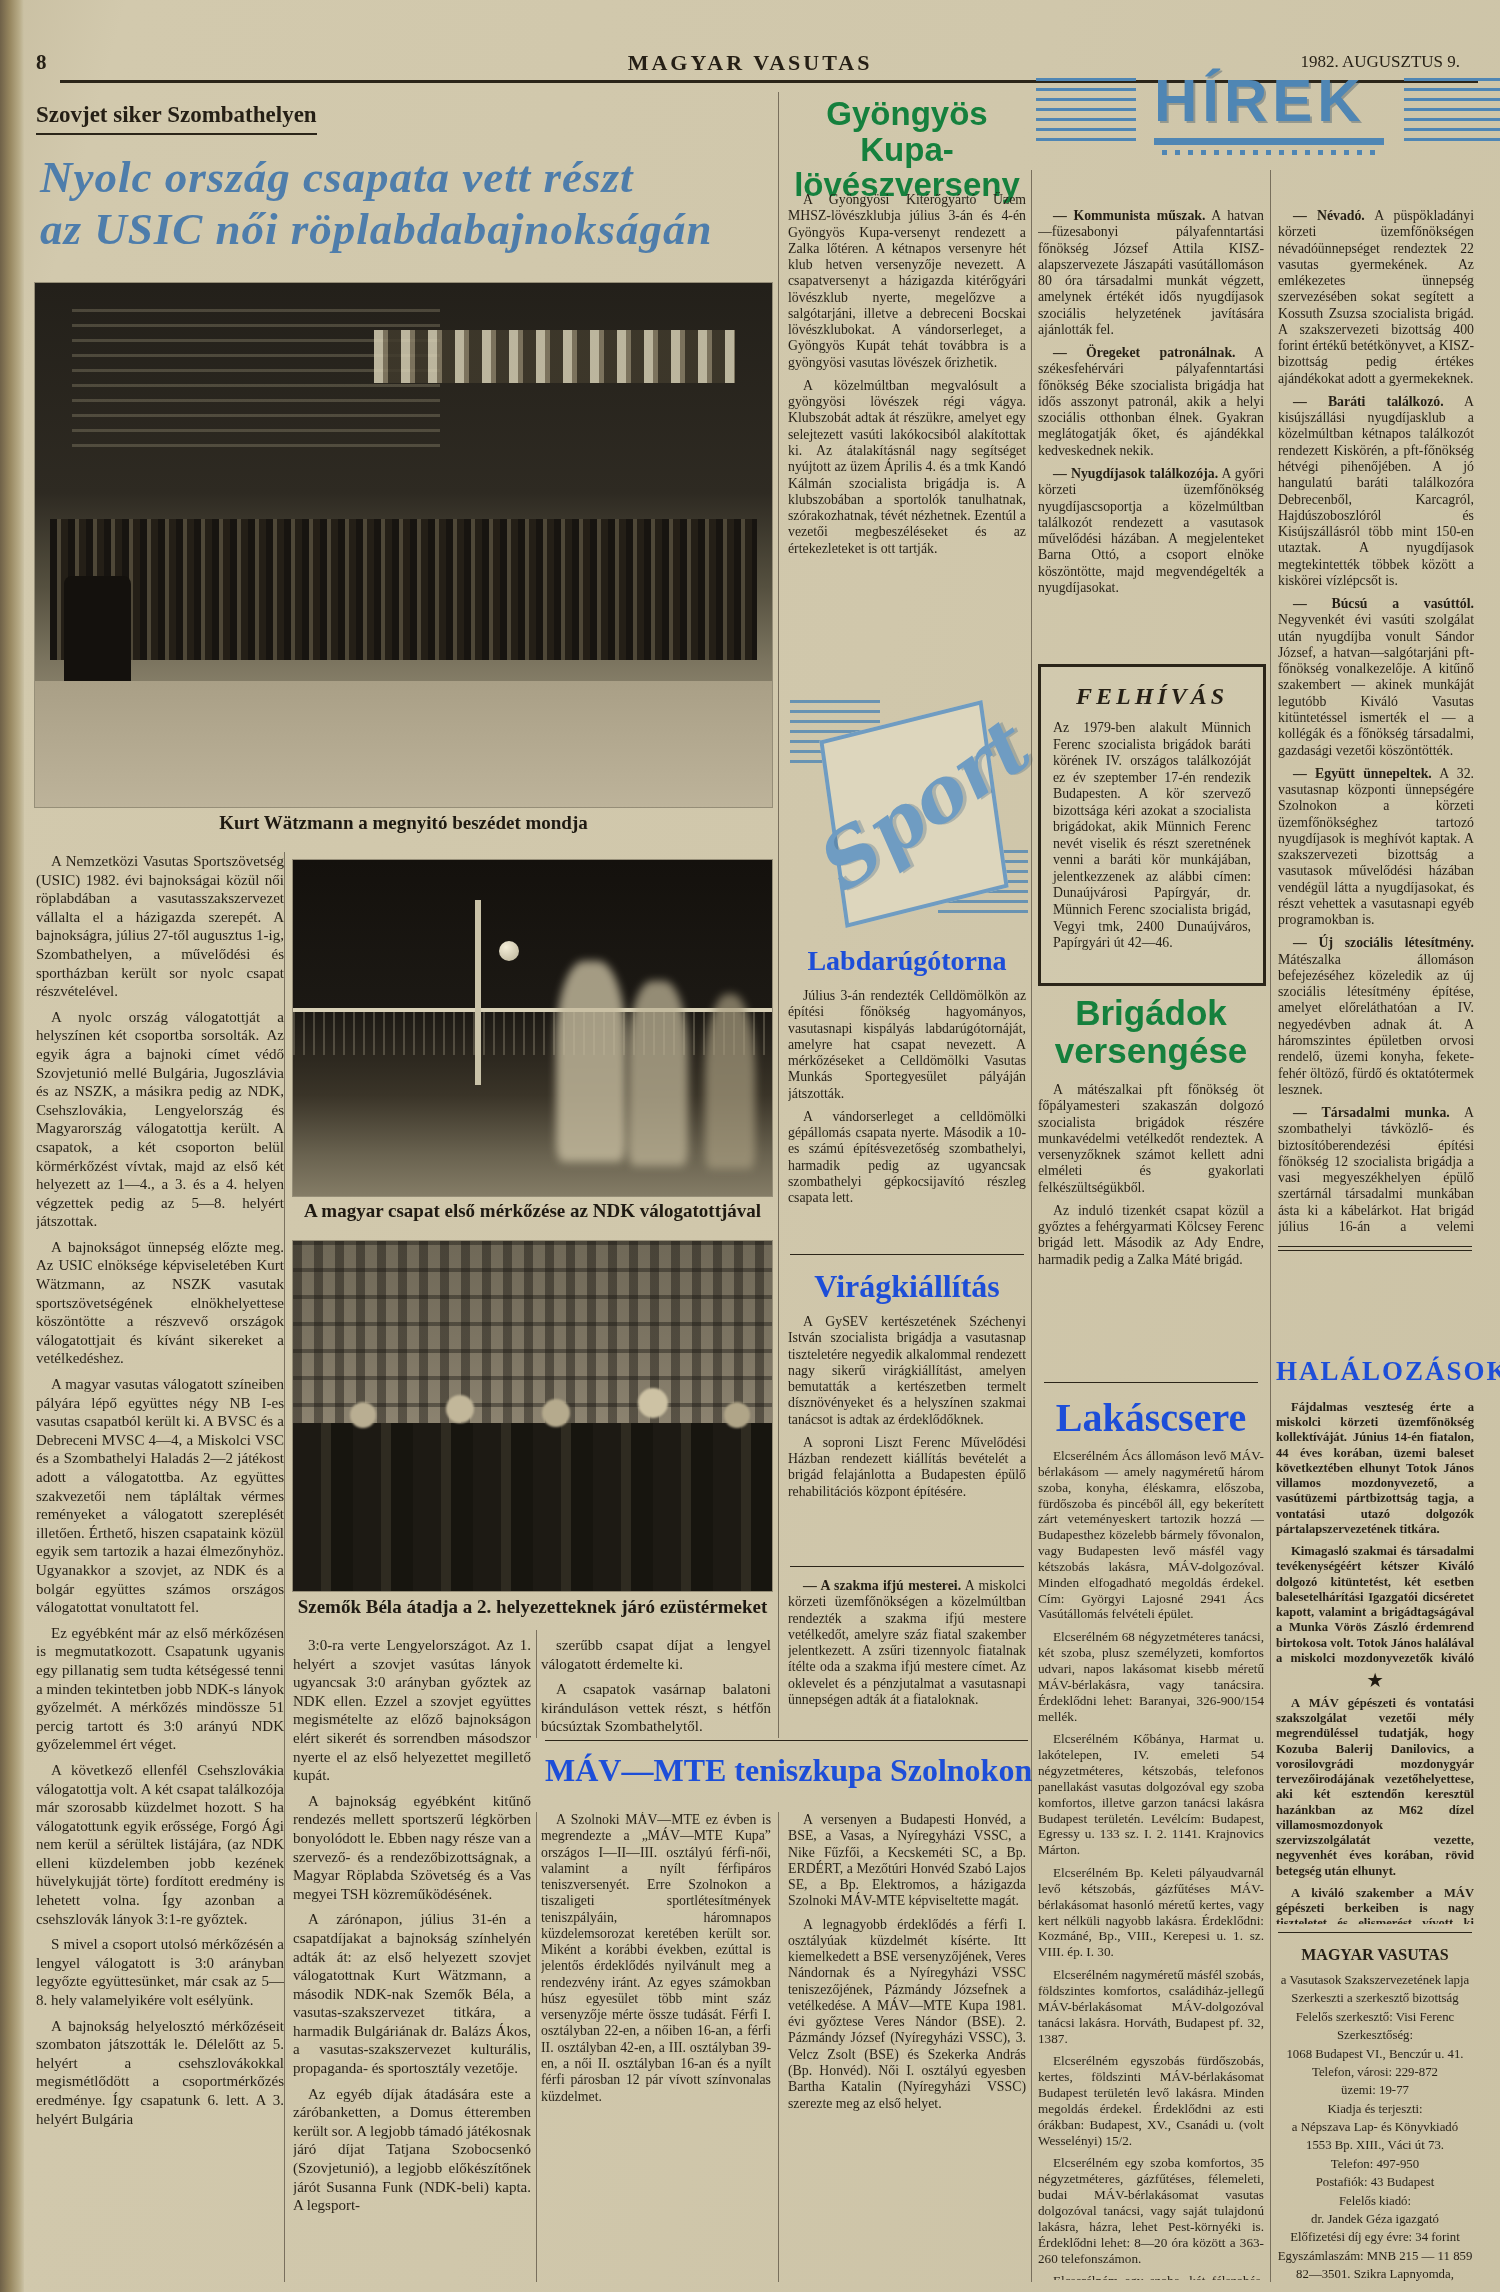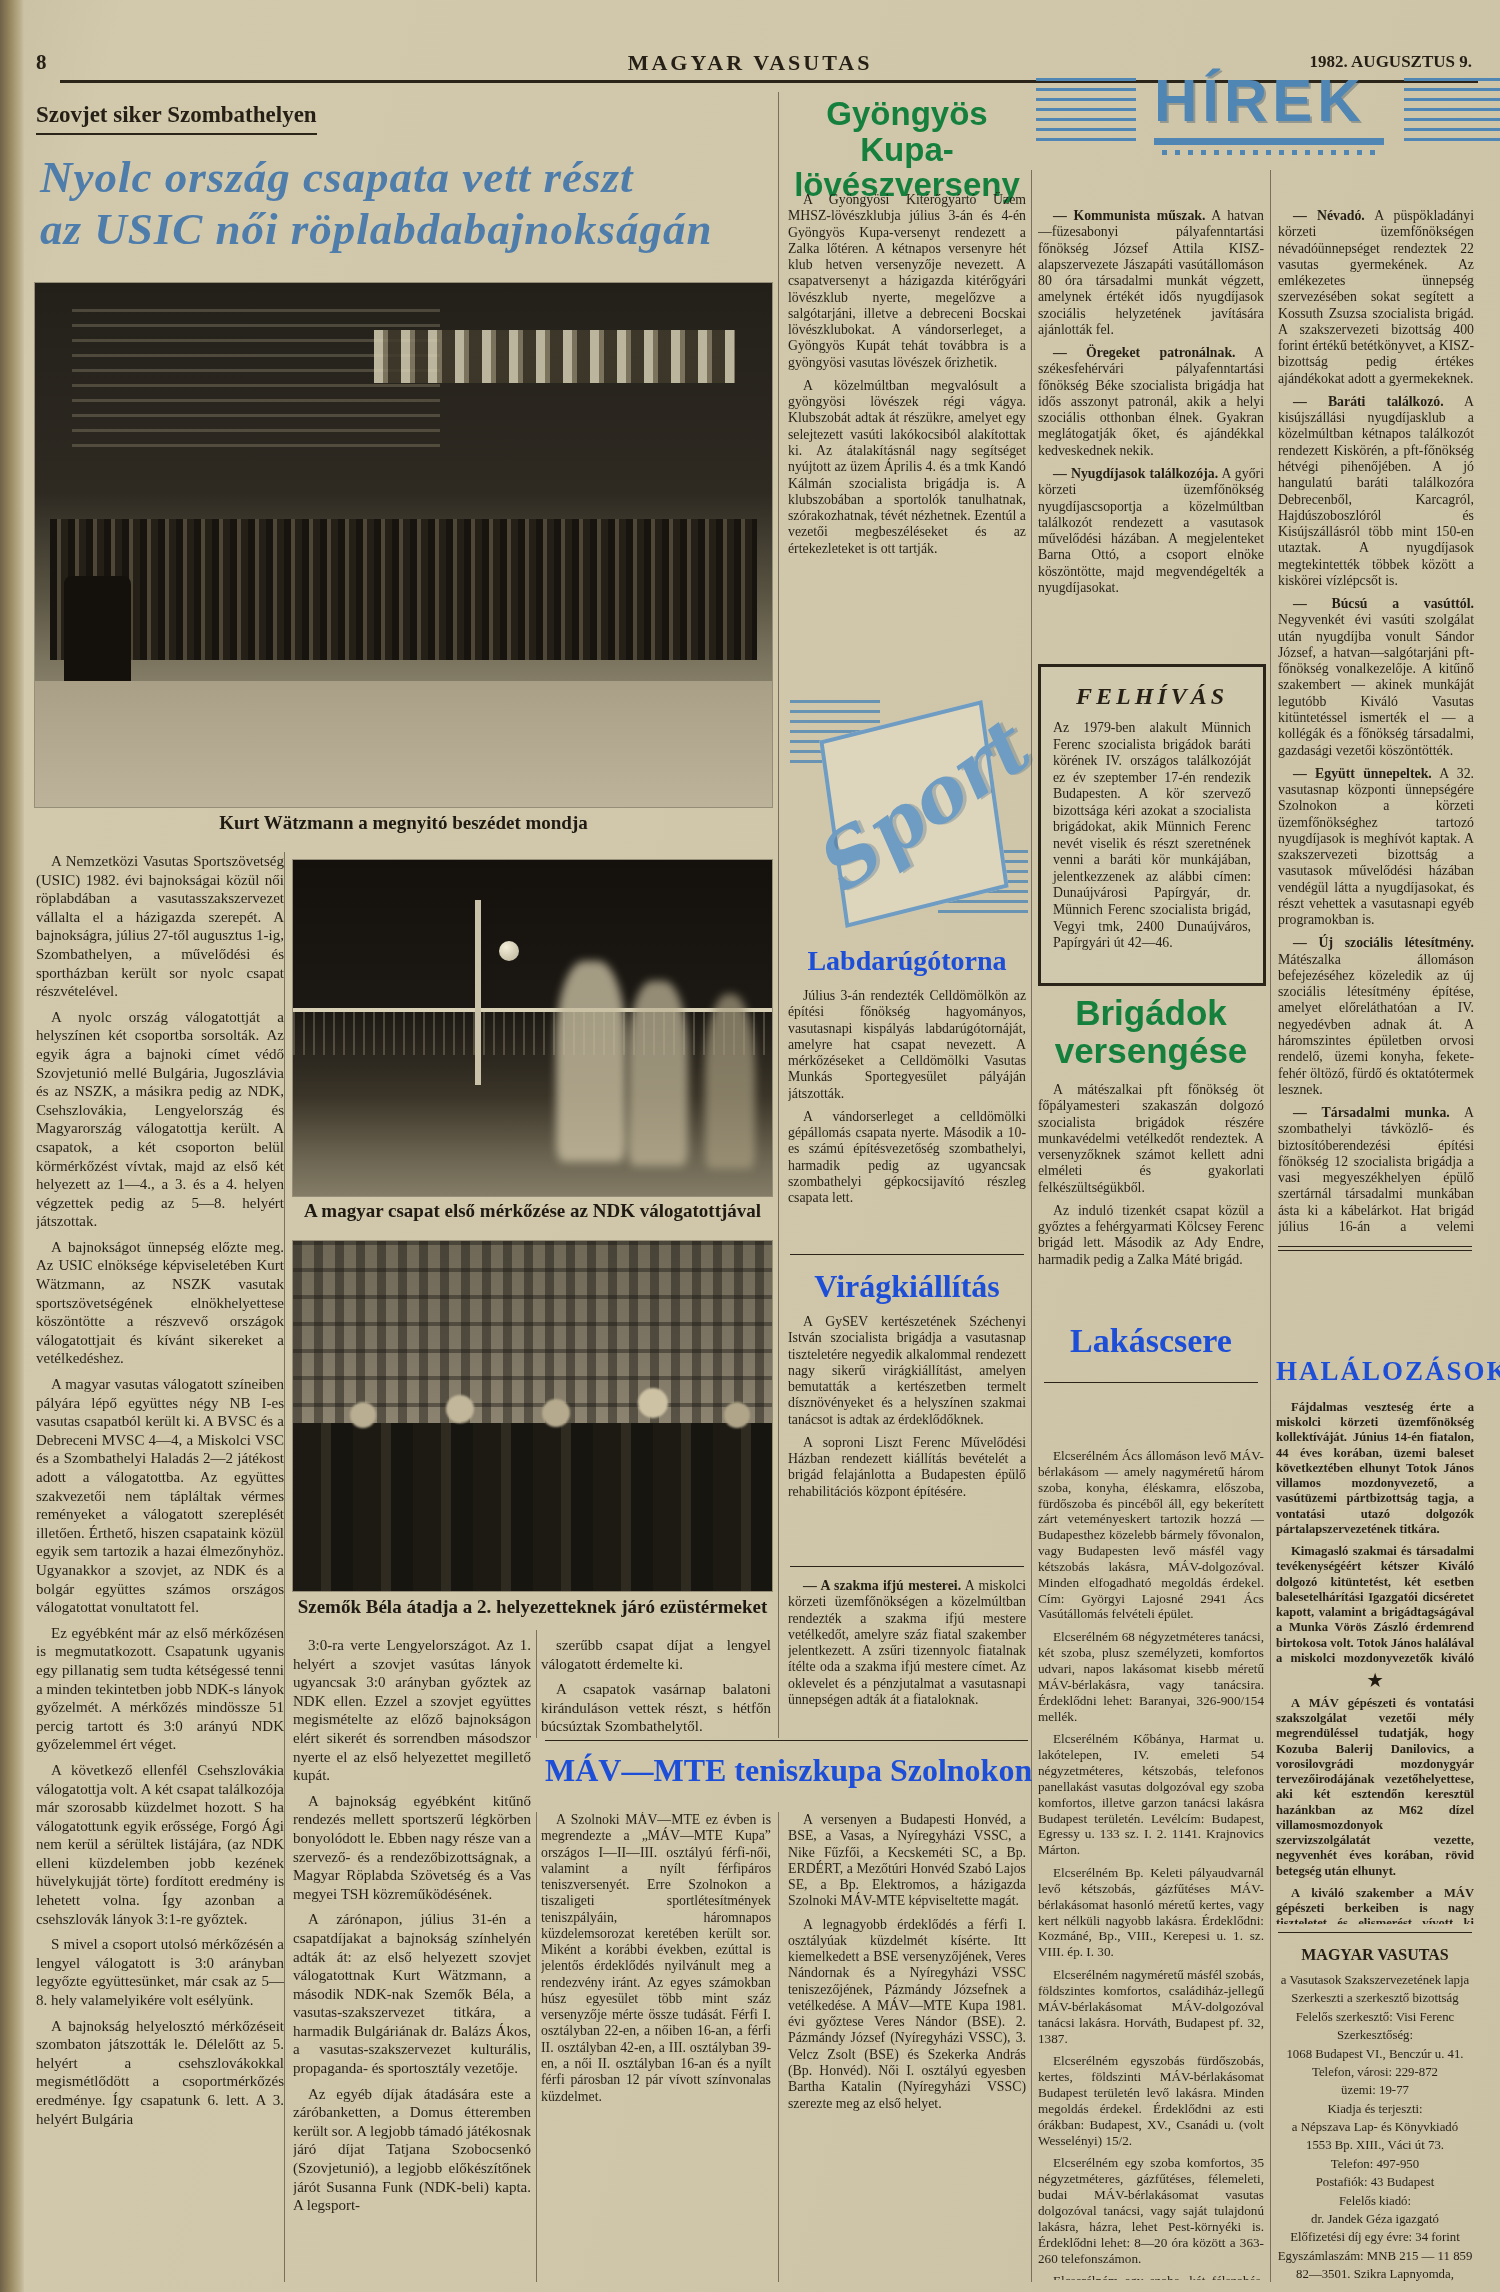--- a/index.html
+++ b/index.html
@@ -33,21 +33,21 @@
   .star-sep{position:absolute;text-align:center;font-size:17px;font-weight:bold;color:#201a11}
 </style>
 </head>
 <body>
 
 <div>
   <div class="spine"></div>
 
   <div class="abs" style="left:36px;top:50px;font-size:21px;font-weight:bold">8</div>
   <div class="abs" style="left:0;top:50px;width:1500px;text-align:center;font-size:22px;font-weight:bold;letter-spacing:3px">MAGYAR VASUTAS</div>
-  <div class="abs" style="right:28px;top:52px;font-size:17px;font-weight:bold">1982. AUGUSZTUS 9.</div>
+  <div class="abs" style="right:40px;top:52px;font-size:17px;font-weight:normal">1982. AUGUSZTUS 9.</div>
   <div class="rule-h" style="left:60px;top:80px;width:1418px;height:3px"></div>
 
   <div class="kicker" style="left:36px;top:102px">Szovjet siker Szombathelyen</div>
   <div class="headline" style="left:40px;top:152px;width:720px">
     <div>Nyolc ország csapata vett részt</div>
     <div>az USIC női röplabdabajnokságán</div>
   </div>
 
   <div class="photo" style="left:35px;top:283px;width:737px;height:524px;background:linear-gradient(180deg,#23201a 0%,#2e2a22 40%,#55503f 58%,#7b745f 72%,#9a9179 86%,#aaa189 100%)">
     <div class="ph" style="left:5%;top:5%;width:50%;height:28%;background:repeating-linear-gradient(180deg,rgba(195,186,152,.25) 0 3px,rgba(0,0,0,0) 3px 15px)"></div>
@@ -169,21 +169,21 @@
   <div class="abs sans-title" style="left:1038px;top:994px;width:226px;font-size:35px">
     <div>Brigádok</div>
     <div>versengése</div>
   </div>
   <div class="col small" style="left:1038px;top:1082px;width:226px;height:294px">
     <p>A mátészalkai pft főnökség öt főpályamesteri szakaszán dolgozó szocialista brigádok részére munkavédelmi vetélkedőt rendeztek. A versenyzőknek számot kellett adni elméleti és gyakorlati felkészültségükből.</p>
     <p>Az induló tizenkét csapat közül a győztes a fehérgyarmati Kölcsey Ferenc brigád lett. Második az Ady Endre, harmadik pedig a Zalka Máté brigád.</p>
   </div>
   <div class="rule-h" style="left:1044px;top:1382px;width:214px;height:1px"></div>
 
-  <div class="serif-title" style="left:1038px;top:1322px;width:226px;font-size:34px">Lakáscsere</div>
+  <div class="serif-title" style="left:1038px;top:1394px;width:226px;font-size:40px">Lakáscsere</div>
   <div class="col ads" style="left:1038px;top:1448px;width:226px;height:832px">
     <p>Elcserélném Ács állomáson levő MÁV-bérlakásom — amely nagyméretű három szoba, konyha, éléskamra, előszoba, fürdőszoba és pincéből áll, egy bekerített zárt veteményeskert tartozik hozzá — Budapesthez közelebb bármely fővonalon, vagy Budapesten levő másfél vagy kétszobás lakásra, MÁV-dolgozóval. Minden elfogadható megoldás érdekel. Cím: Györgyi Lajosné 2941 Ács Vasútállomás felvételi épület.</p>
     <p>Elcserélném 68 négyzetméteres tanácsi, két szoba, plusz személyzeti, komfortos udvari, napos lakásomat kisebb méretű MÁV-bérlakásra, vagy tanácsira. Érdeklődni lehet: Baranyai, 326-900/154 mellék.</p>
     <p>Elcserélném Kőbánya, Harmat u. lakótelepen, IV. emeleti 54 négyzetméteres, kétszobás, telefonos panellakást vasutas dolgozóval egy szoba komfortos, illetve garzon tanácsi lakásra Budapest területén. Levélcím: Budapest, Egressy u. 133 sz. I. 2. 1141. Krajnovics Márton.</p>
     <p>Elcserélném Bp. Keleti pályaudvarnál levő kétszobás, gázfűtéses MÁV-bérlakásomat hasonló méretű kertes, vagy kert nélküli nagyobb lakásra. Érdeklődni: Kozmáné, Bp., VIII., Kerepesi u. 1. sz. VIII. ép. I. 30.</p>
     <p>Elcserélném nagyméretű másfél szobás, földszintes komfortos, családiház-jellegű MÁV-bérlakásomat MÁV-dolgozóval tanácsi lakásra. Horváth, Budapest pf. 32, 1387.</p>
     <p>Elcserélném egyszobás fürdőszobás, kertes, földszinti MÁV-bérlakásomat Budapest területén levő lakásra. Minden megoldás érdekel. Érdeklődni az esti órákban: Budapest, XV., Csanádi u. (volt Wesselényi) 15/2.</p>
     <p>Elcserélném egy szoba komfortos, 35 négyzetméteres, gázfűtéses, félemeleti, budai MÁV-bérlakásomat vasutas dolgozóval tanácsi, vagy saját tulajdonú lakásra, házra, lehet Pest-környéki is. Érdeklődni lehet: 8—20 óra között a 363-260 telefonszámon.</p>
     <p>Elcserélném egy szoba, két félszobás, összkomfortos, erkélyes MÁV-bérlakásomat kétszobás tanácsi bérlakásra, lehetőleg régi típusúra. Érdeklődni lehet: reggel 8—9 óra között a 428-545-ös telefonszámon.</p>
   </div>

